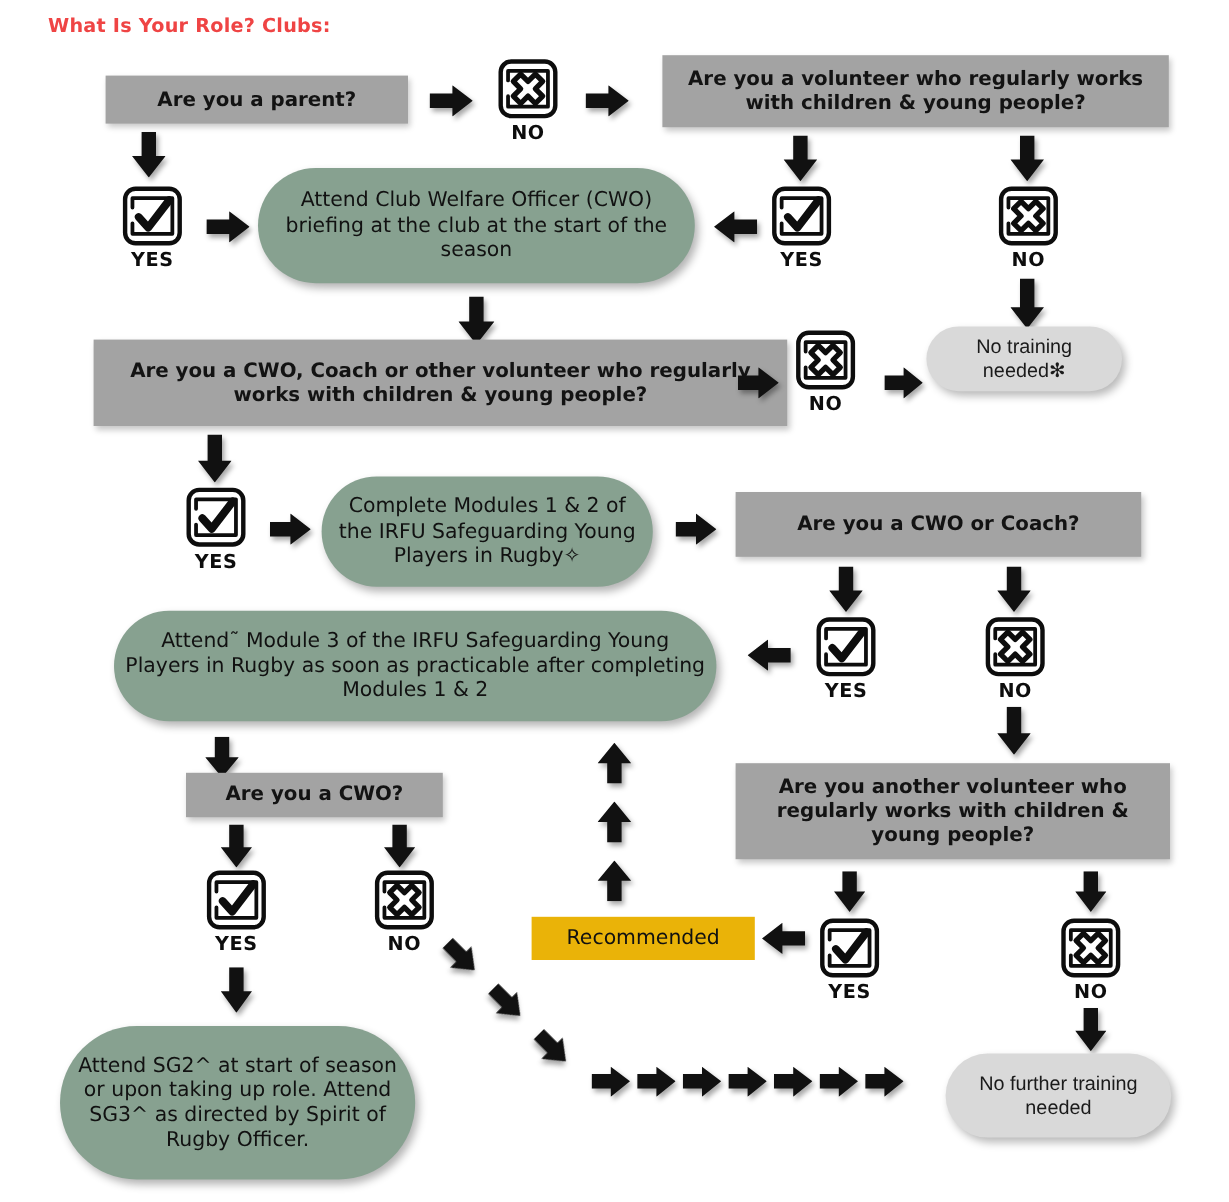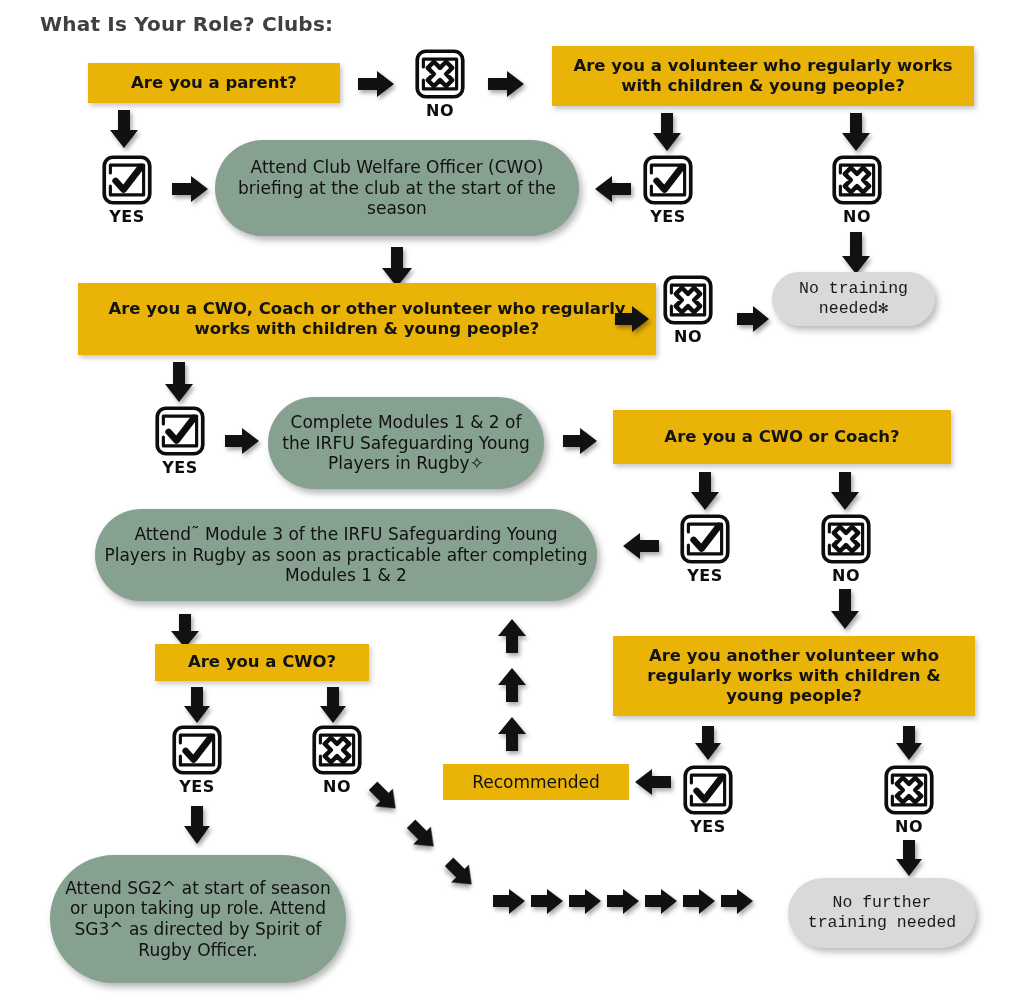--- a/index.html
+++ b/index.html
@@ -13,58 +13,58 @@
     height:1002px;
     background:#ffffff;
     overflow:hidden;
   }
 
   
   .title{
     position:absolute;
     font-family:"DejaVu Sans", sans-serif;
     font-weight:bold;
-    font-size:20px;
-    color:#404040;
+    font-size:16px;
+    color:#ef4444;
     letter-spacing:.2px;
     white-space:nowrap;
   }
 
   
   .node{
     position:absolute;
     box-sizing:border-box;
     display:flex;
     align-items:center;
     justify-content:center;
     text-align:center;
     line-height:1.22;
     color:#111111;
   }
   .q{
-    background:#eab308;
+    background:#a3a3a3;
     font-family:"DejaVu Sans", sans-serif;
     font-weight:bold;
     font-size:16.5px;
     color:#131313;
     box-shadow:2px 3px 5px rgba(0,0,0,.22);
   }
   .act{
     background:#87a190;
     border-radius:999px;
     font-family:"DejaVu Sans", sans-serif;
     font-weight:normal;
     font-size:17px;
     color:#111;
     box-shadow:3px 4px 7px rgba(0,0,0,.30);
   }
   .term{
     background:#d9d9d9;
     border-radius:999px;
-    font-family:Liberation Mono, monospace;
+    font-family:Liberation Sans, sans-serif;
     font-size:16.5px;
     color:#1a1a1a;
     box-shadow:3px 4px 7px rgba(0,0,0,.28);
   }
   .note{
     background:#eab308;
     font-family:"DejaVu Sans", sans-serif;
     font-size:17px;
     color:#111;
   }

